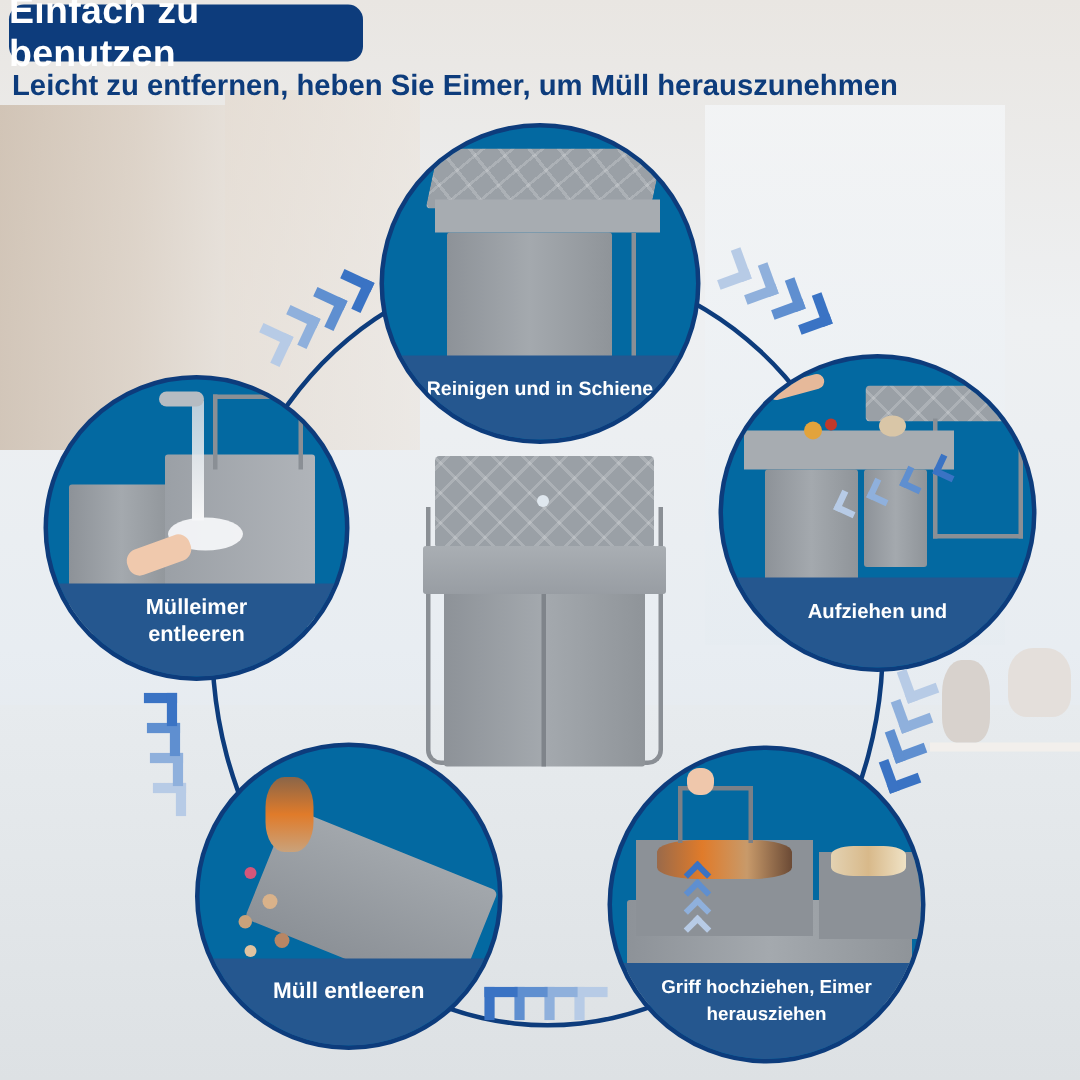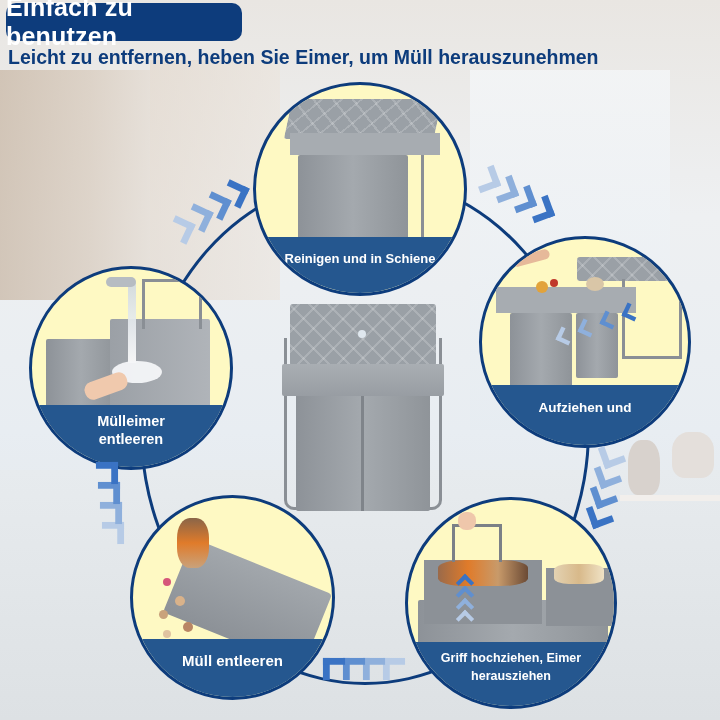--- a/index.html
+++ b/index.html
@@ -52,40 +52,40 @@
 
   
   .ring {
     position: absolute; left: 140px; top: 175px; width: 450px; height: 510px;
     border: 3px solid #0d3c7c; border-radius: 50%;
   }
 
   
   .step {
     position: absolute; border-radius: 50%; overflow: hidden;
-    border: 3px solid #0d3c7c; background: #fef9c3;
+    border: 3px solid #0d3c7c; background: #0369a1;
   }
   .step .scene { position: absolute; inset: 0; }
   .step .label {
     position: absolute; left: 0; right: 0; bottom: 0;
     background: #25578f; color: #fff; font-weight: bold;
     text-align: center; font-size: 13px; line-height: 18px;
     display: flex; flex-direction: column; justify-content: center;
   }
   .step .label span { display: block; }
 
   #step1 { left: 253px; top: 82px; width: 214px; height: 214px; }
   #step1 .label { height: 56px; padding-bottom: 12px; }
   #step2 { left: 479px; top: 236px; width: 212px; height: 212px; }
   #step2 .label { height: 60px; padding-bottom: 14px; font-size: 13.5px; }
   #step3 { left: 405px; top: 497px; width: 212px; height: 212px; }
   #step3 .label { height: 64px; padding-bottom: 14px; font-size: 12.5px; }
   #step4 { left: 130px; top: 495px; width: 205px; height: 205px; }
   #step4 .label { height: 58px; padding-bottom: 14px; font-size: 15px; }
-  #step5 { left: 29px; top: 266px; width: 204px; height: 204px; }
+  #step5 { left: 29px; top: 250px; width: 204px; height: 204px; }
   #step5 .label { height: 62px; padding-bottom: 12px; font-size: 14.5px; }
 
   
   .bin-body { position: absolute; background: linear-gradient(90deg,#8d9298 0%,#a4a9ae 50%,#8f9499 100%); border-radius: 2px; }
   .bin-lid {
     position: absolute; border-radius: 3px;
     background:
       repeating-linear-gradient(45deg, rgba(255,255,255,.18) 0 2px, transparent 2px 14px),
       repeating-linear-gradient(-45deg, rgba(255,255,255,.18) 0 2px, transparent 2px 14px),
       #9aa0a6;

